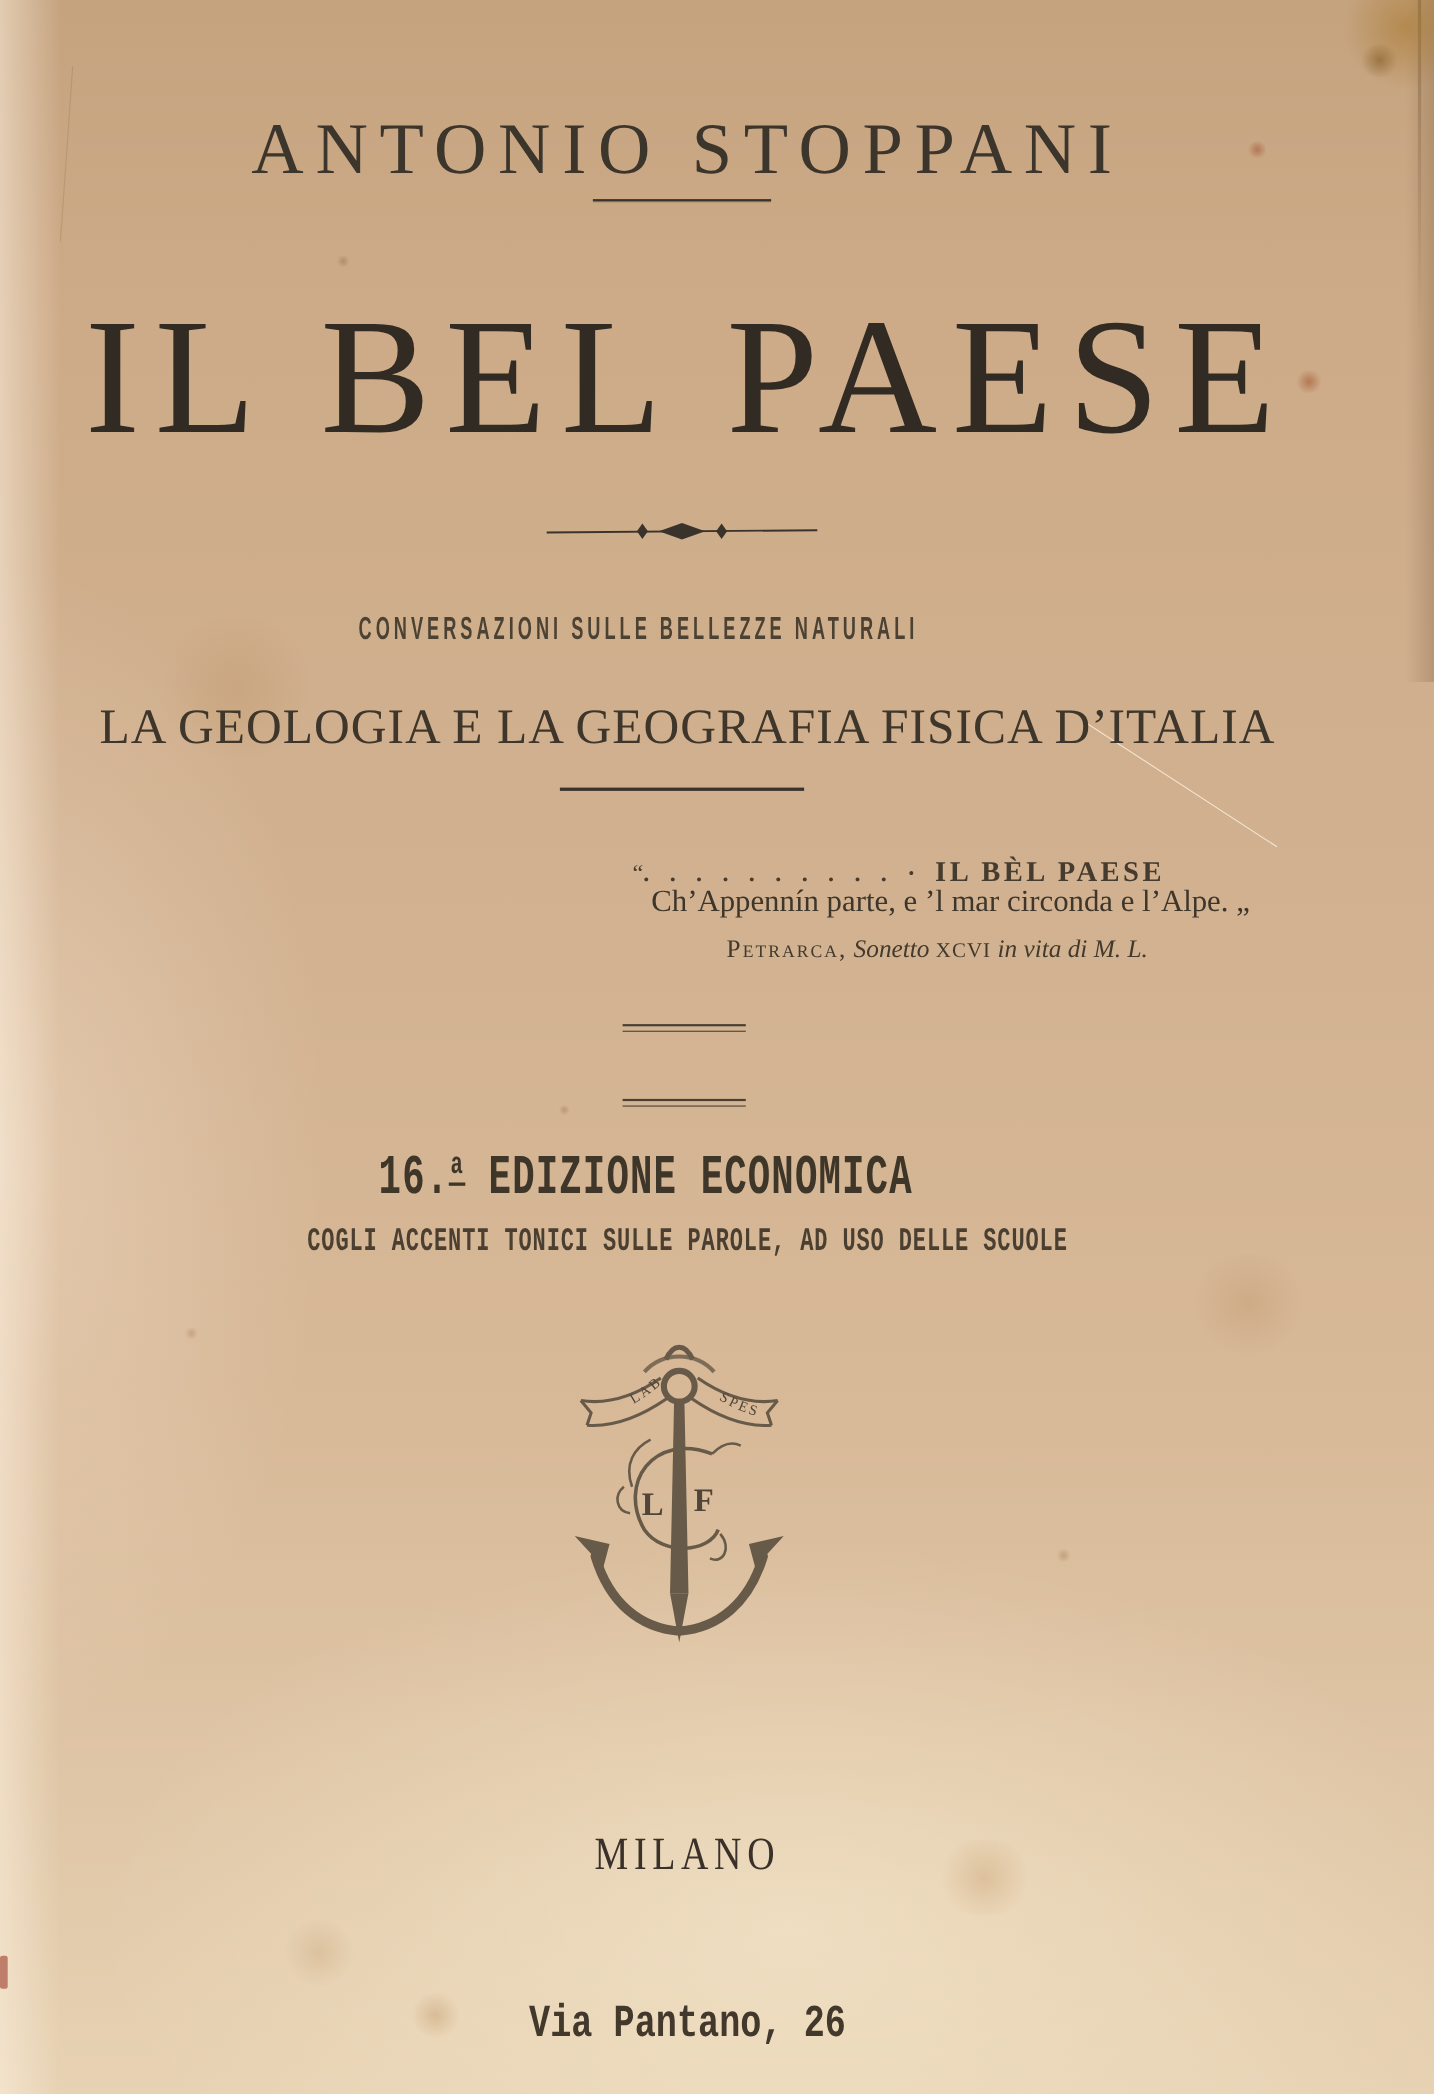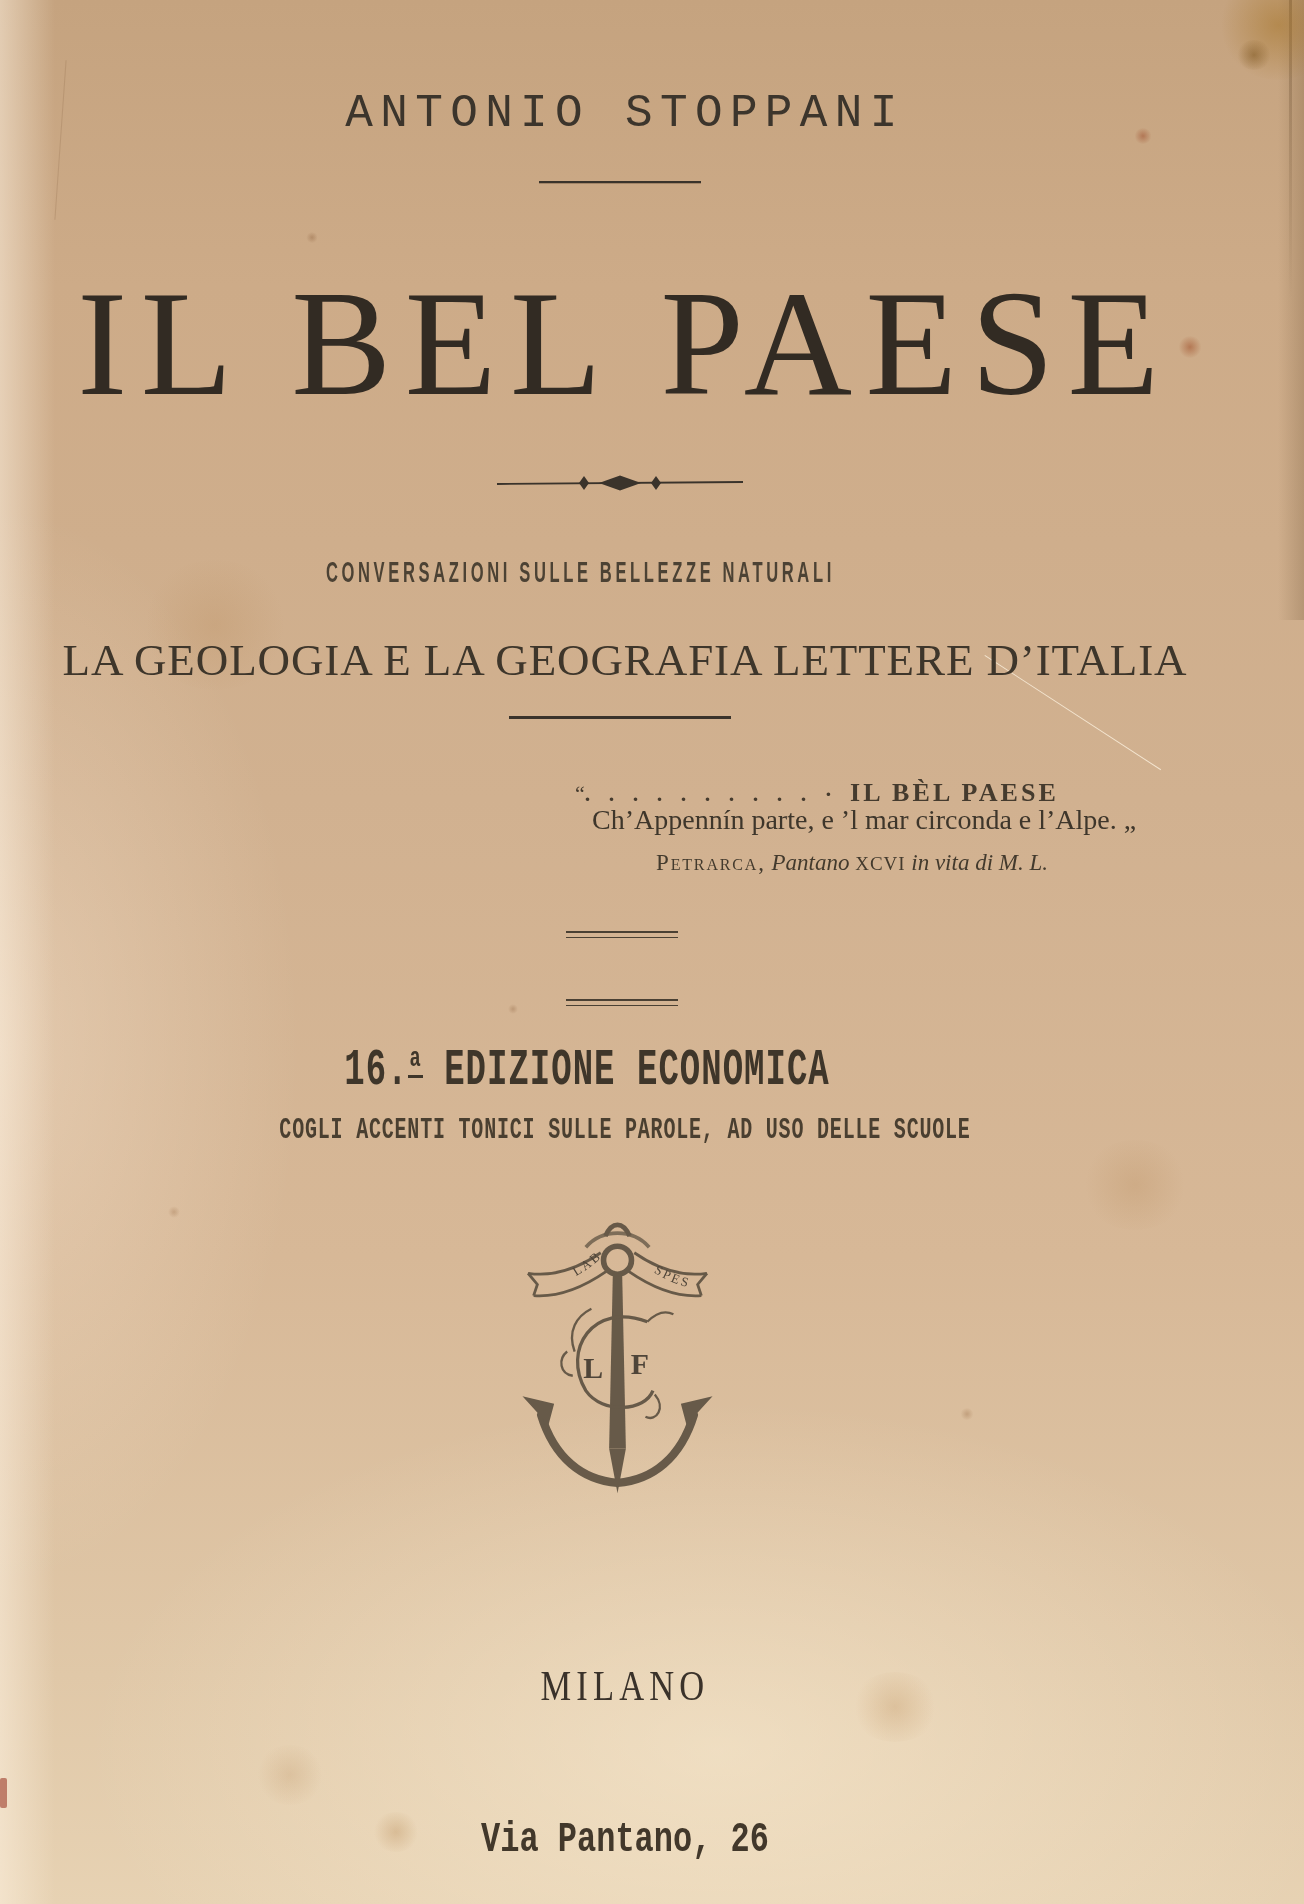--- a/index.html
+++ b/index.html
@@ -6,21 +6,21 @@
   #page{
     position:relative;width:1304px;height:1904px;overflow:hidden;
     background:
       radial-gradient(ellipse 900px 500px at 55% 92%, rgba(255,244,220,0.45), rgba(255,244,220,0) 70%),
       radial-gradient(ellipse 500px 900px at 0% 55%, rgba(255,240,222,0.35), rgba(255,240,222,0) 60%),
       linear-gradient(180deg,#c5a37f 0%,#cdab88 15%,#d1b190 42%,#d7b897 66%,#e0c8a8 88%,#e7d2b3 100%);
     font-family:"Liberation Serif", serif;color:#362f26;
   }
   .abs{position:absolute;}
   .c{position:absolute;left:0;width:1250px;text-align:center;white-space:nowrap;}
-  .author{top:88px;font-size:46px;letter-spacing:0.16em;color:#3c352c;font-family:Liberation Mono, monospace;}
+  .author{top:98px;font-size:66px;letter-spacing:0.16em;color:#3c352c;}
   .rule1{top:181px;left:539px;width:162px;height:2px;background:#3a332b;box-shadow:0 1px 0 rgba(90,70,50,.35);}
   .title{top:268px;font-size:150px;letter-spacing:0.09em;color:#322b23;line-height:1;}
   .ornament{top:470px;left:495px;width:250px;height:26px;}
   .sub1{top:556px;font-size:29px;font-family:"Liberation Sans",sans-serif;font-weight:bold;color:#4c4234;letter-spacing:0.22em;}
   .sub1 .squeeze{display:inline-block;transform:scale(0.57,1.0);transform-origin:center;transform-box:fill-box;}
   .sub1wrap{display:inline-block;transform:translateX(-45px);}
   .sub2{top:634px;font-size:45px;letter-spacing:0.02em;color:#3e362b;}
   .rule2{top:716px;left:509px;width:222px;height:2.5px;background:#3a332b;}
   .ep1{top:778px;left:575px;font-size:22px;color:#453b2e;white-space:nowrap;}
   .ep1 .dots{letter-spacing:2px;word-spacing:9px;font-weight:bold;}
@@ -93,28 +93,28 @@
   <div class="c title">IL BEL PAESE</div>
 
   <svg class="abs ornament" viewBox="0 0 250 26">
     <path d="M2,14 L248,12" stroke="#3a332b" stroke-width="1.8" fill="none"></path>
     <polygon points="104,13 125,5.5 146,13 125,20.5" fill="#3a332b"></polygon>
     <polygon points="84,13 89,6 94,13 89,20" fill="#3a332b"></polygon>
     <polygon points="156,13 161,6 166,13 161,20" fill="#3a332b"></polygon>
   </svg>
 
   <div class="c sub1"><span class="sub1wrap"><span class="squeeze">CONVERSAZIONI SULLE BELLEZZE NATURALI</span></span></div>
-  <div class="c sub2">LA GEOLOGIA E LA GEOGRAFIA LETTERE D’ITALIA</div>
+  <div class="c sub2">LA GEOLOGIA E LA GEOGRAFIA FISICA D’ITALIA</div>
   <div class="abs rule2"></div>
 
   <div class="abs ep1"><span>“</span><span class="dots">. . . . . . . . . .  ·</span><span class="src">IL BÈL PAESE</span></div>
   <div class="abs ep2">Ch’Appennín parte, e ’l mar circonda e l’Alpe. „</div>
   <div class="abs ep3">
     <span class="sc" style="font-variant:small-caps;letter-spacing:0.08em;">Petrarca,</span>
-    <span class="it">Pantano</span>
+    <span class="it">Sonetto</span>
     <span style="font-size:19px;letter-spacing:0.05em;">XCVI</span>
     <span class="it">in vita di M. L.</span>
   </div>
 
   <div class="abs ruleD rDa"></div>
   <div class="abs ruleD rDb"></div>
 
   <div class="c edition mono"><span class="v"><span>16.</span><sup>a</sup>&nbsp;<span>EDIZIONE ECONOMICA</span></span></div>
   <div class="c ednote mono"><span class="v">COGLI ACCENTI TONICI SULLE PAROLE, AD USO DELLE SCUOLE</span></div>
 

